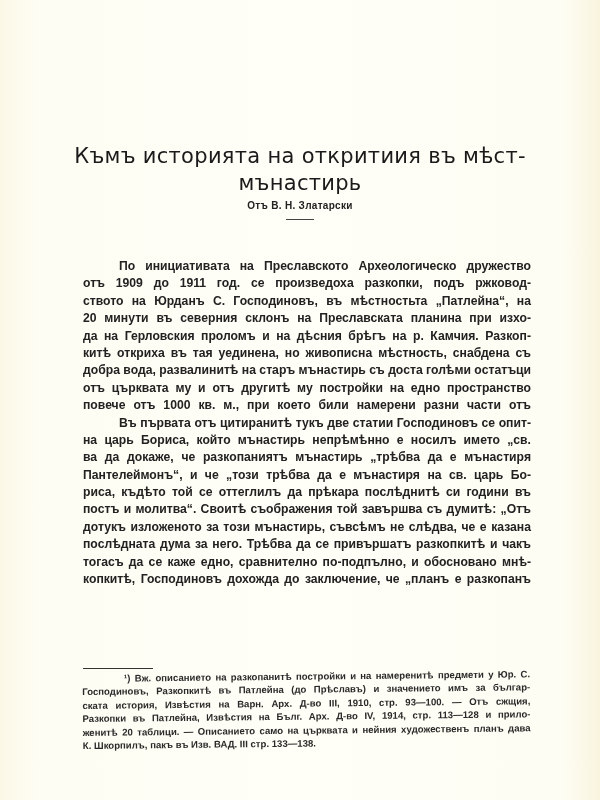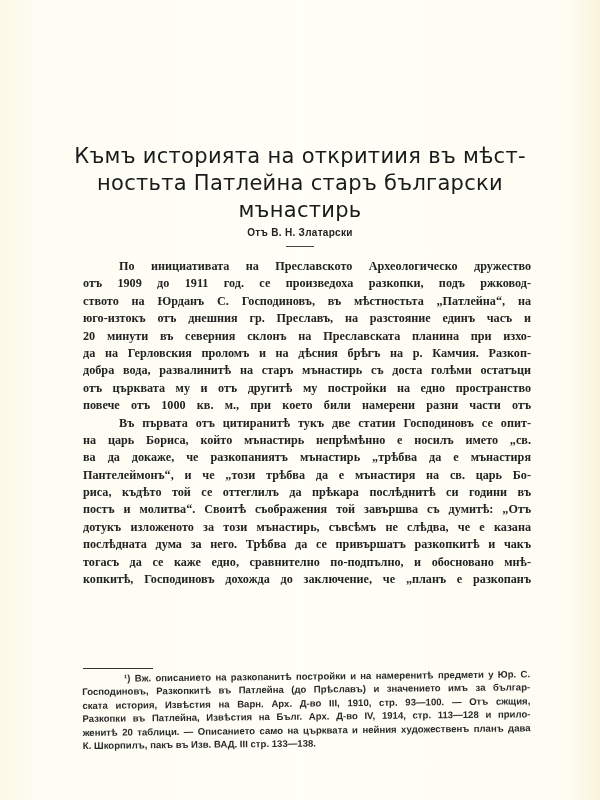--- a/index.html
+++ b/index.html
@@ -63,21 +63,20 @@
       font-size: 12.2px;
       line-height: 17.4px;
       color: #222;
     }
     .body-text .ln {
       display: block;
       white-space: nowrap;
       text-align: justify;
       text-align-last: justify;
       height: 17.4px;
-      font-family: Liberation Serif, serif;
     }
     .body-text .ln.last {
       text-align-last: left;
     }
     .body-text .ln.indent {
       padding-left: 36px;
     }
     .footnote-rule {
       position: absolute;
       left: 83px;
@@ -110,34 +109,33 @@
     .footnotes .ln.indent { padding-left: 42px; }
   </style>
 </head>
 <body>
 
 <div class="page">
 
   <div class="title-block">
     <h1 class="title">
       <span class="line">Къмъ историята на откритиия въ мѣст-</span>
-      <span class="line">ностьта Патлейна старъ български</span>
       <span class="line">мънастирь</span>
     </h1>
     <div class="author">Отъ В. Н. Златарски</div>
     <div class="rule-short"></div>
   </div>
 
   <div class="body-text">
     <span class="ln indent">По инициативата на Преславското Археологическо дружество</span>
     <span class="ln">отъ 1909 до 1911 год. се произведоха разкопки, подъ ржковод-</span>
     <span class="ln">ството на Юрданъ С. Господиновъ, въ мѣстностьта „Патлейна“, на</span>
-    <span class="ln">юго-изтокъ отъ днешния гр. Преславъ, на разстояние единъ часъ и</span>
     <span class="ln">20 минути въ северния склонъ на Преславската планина при изхо-</span>
     <span class="ln">да на Герловския проломъ и на дѣсния брѣгъ на р. Камчия. Разкоп-</span>
+    <span class="ln">китѣ откриха въ тая уединена, но живописна мѣстность, снабдена съ</span>
     <span class="ln">добра вода, развалинитѣ на старъ мънастирь съ доста голѣми остатъци</span>
     <span class="ln">отъ църквата му и отъ другитѣ му постройки на едно пространство</span>
     <span class="ln">повече отъ 1000 кв. м., при което били намерени разни части отъ</span>
     <span class="ln indent">Въ първата отъ цитиранитѣ тукъ две статии Господиновъ се опит-</span>
     <span class="ln">на царь Бориса, който мънастирь непрѣмѣнно е носилъ името „св.</span>
     <span class="ln">ва да докаже, че разкопаниятъ мънастирь „трѣбва да е мънастиря</span>
     <span class="ln">Пантелеймонъ“, и че „този трѣбва да е мънастиря на св. царь Бо-</span>
     <span class="ln">риса, къдѣто той се оттеглилъ да прѣкара послѣднитѣ си години въ</span>
     <span class="ln">постъ и молитва“. Своитѣ съображения той завършва съ думитѣ: „Отъ</span>
     <span class="ln">дотукъ изложеното за този мънастирь, съвсѣмъ не слѣдва, че е казана</span>

